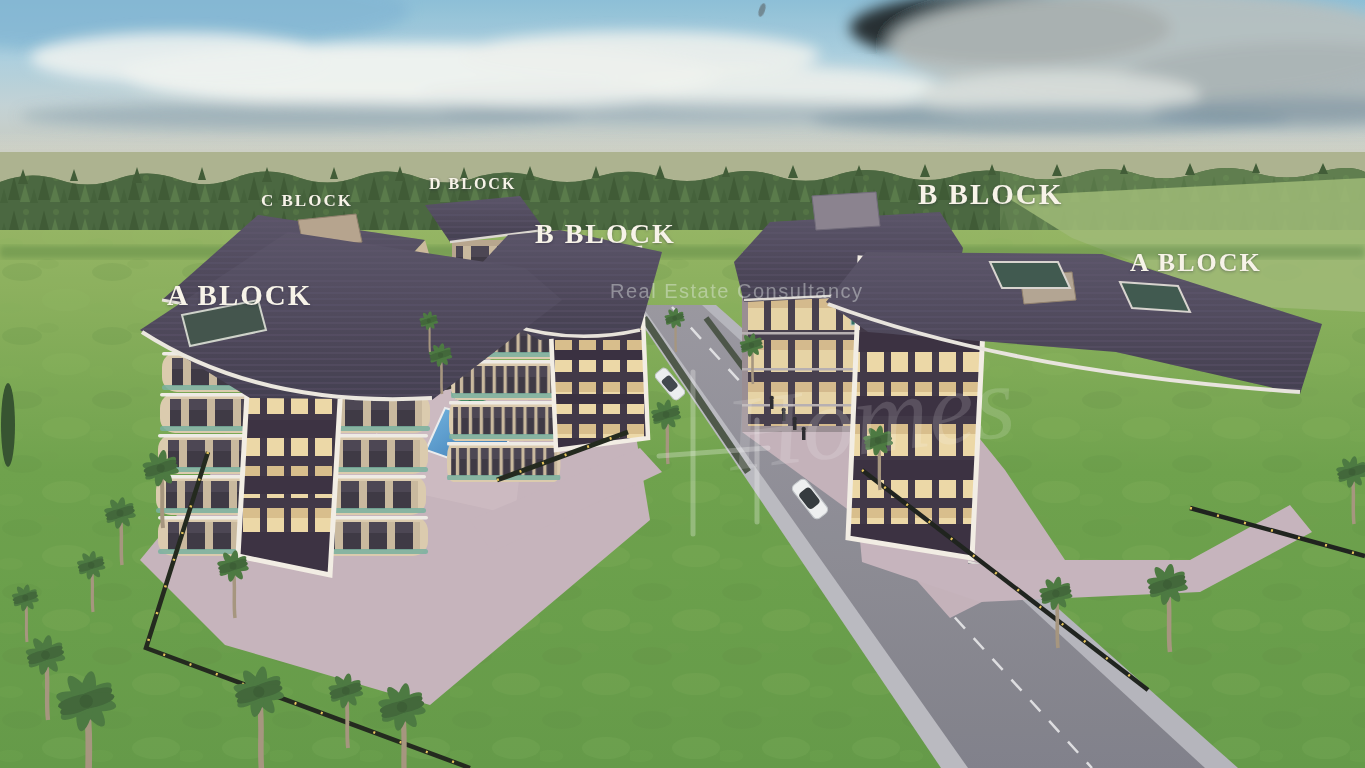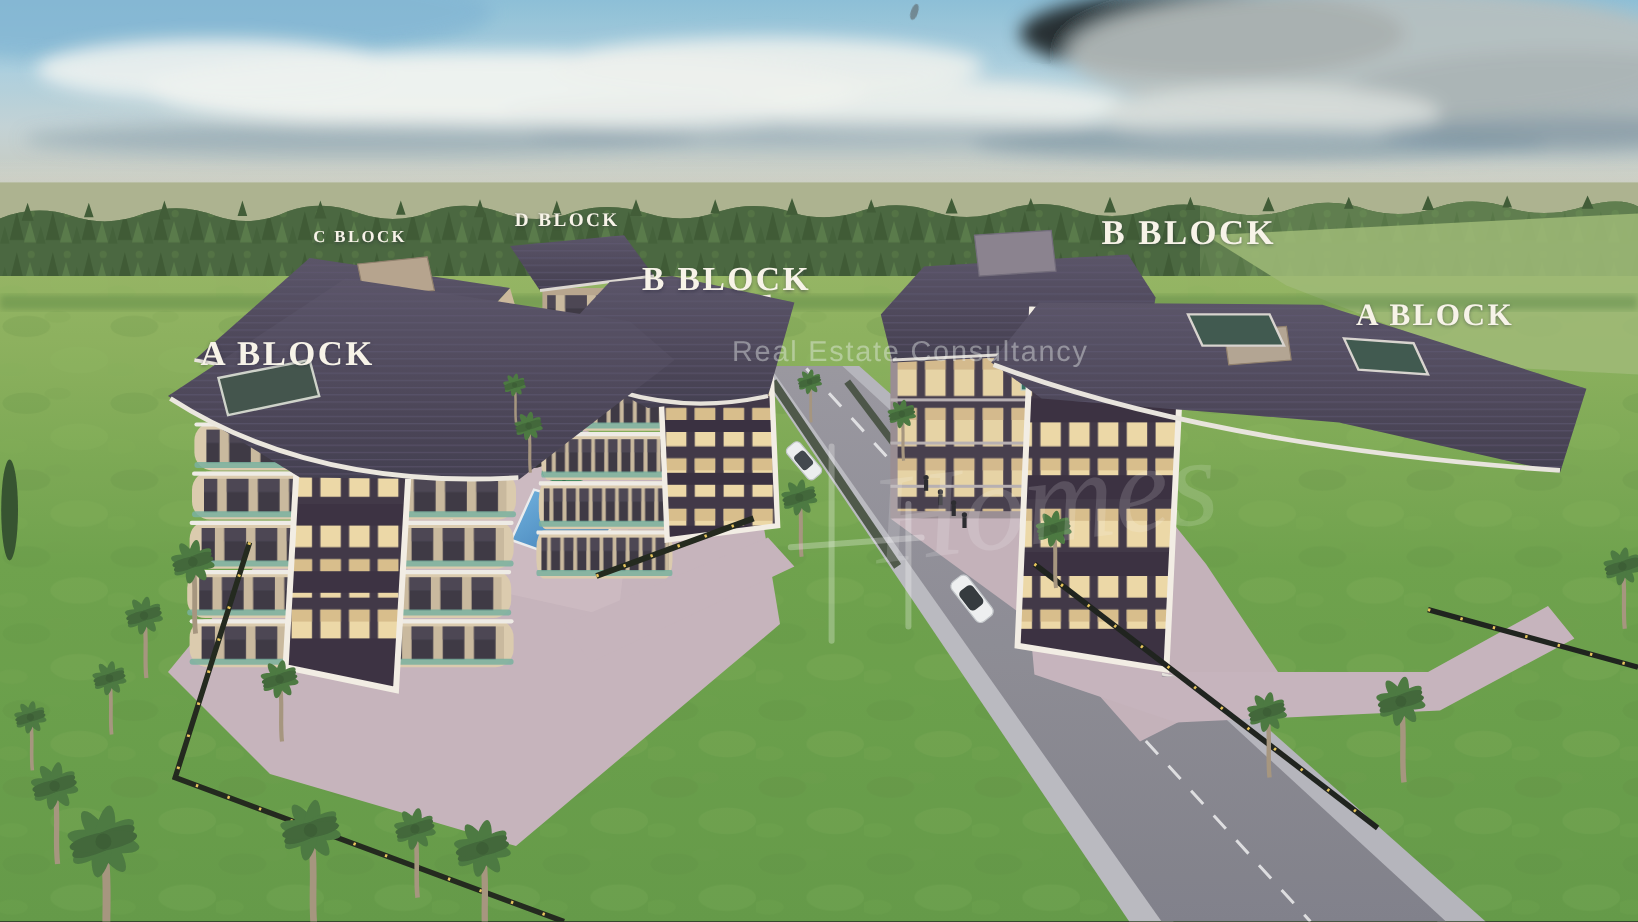--- a/index.html
+++ b/index.html
@@ -1,27 +1,27 @@
 <!DOCTYPE html>
 <html><head>
 <meta charset="utf-8">
 <style>
   html,body{margin:0;padding:0;background:#222;}
   #stage{position:relative;width:1365px;height:768px;overflow:hidden;
          font-family:"Liberation Serif","DejaVu Serif",serif;}
   #scene-svg{position:absolute;left:0;top:0;}
   .blk{position:absolute;color:#f7f3e8;font-weight:bold;letter-spacing:2px;
        text-shadow:0 1px 3px rgba(40,40,60,.45);white-space:nowrap;line-height:1;}
-  .blk-c{left:261px;top:192px;font-size:14px;}
+  .blk-c{left:261px;top:192px;font-size:17px;}
   .blk-d{left:429px;top:176px;font-size:16px;}
   .blk-bl{left:535px;top:220px;font-size:28px;}
   .blk-al{left:167px;top:281px;font-size:29px;}
   .blk-br{left:918px;top:180px;font-size:29px;}
   .blk-ar{left:1130px;top:250px;font-size:26px;}
-  .wm-tag{position:absolute;left:610px;top:280px;font-size:24px;letter-spacing:1.5px;
+  .wm-tag{position:absolute;left:610px;top:280px;font-size:20px;letter-spacing:1.5px;
           color:rgba(235,240,238,.42);font-family:"Liberation Sans",sans-serif;}
   .wm-brand{position:absolute;left:432px;top:316px;font-size:136px;font-weight:bold;
             letter-spacing:7px;color:rgba(255,255,255,.10);line-height:1;}
   .wm-script{position:absolute;left:726px;top:366px;font-size:104px;font-style:italic;
              color:rgba(255,255,255,.15);transform:rotate(-7deg);line-height:1;}
 </style>
 </head>
 <body>
 
 <div id="stage">

